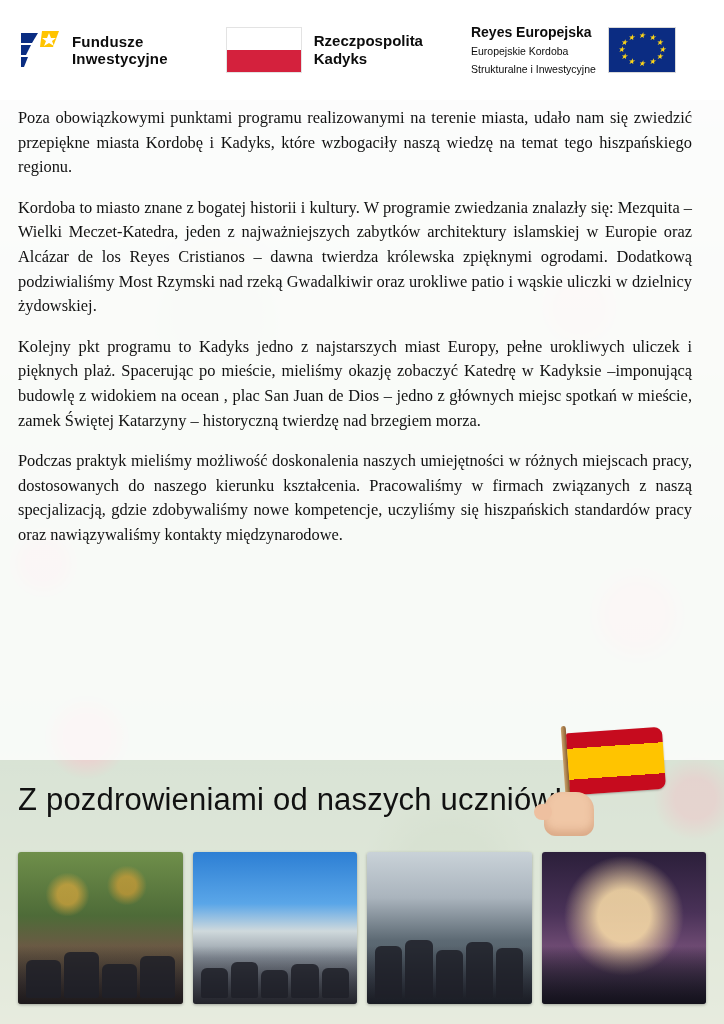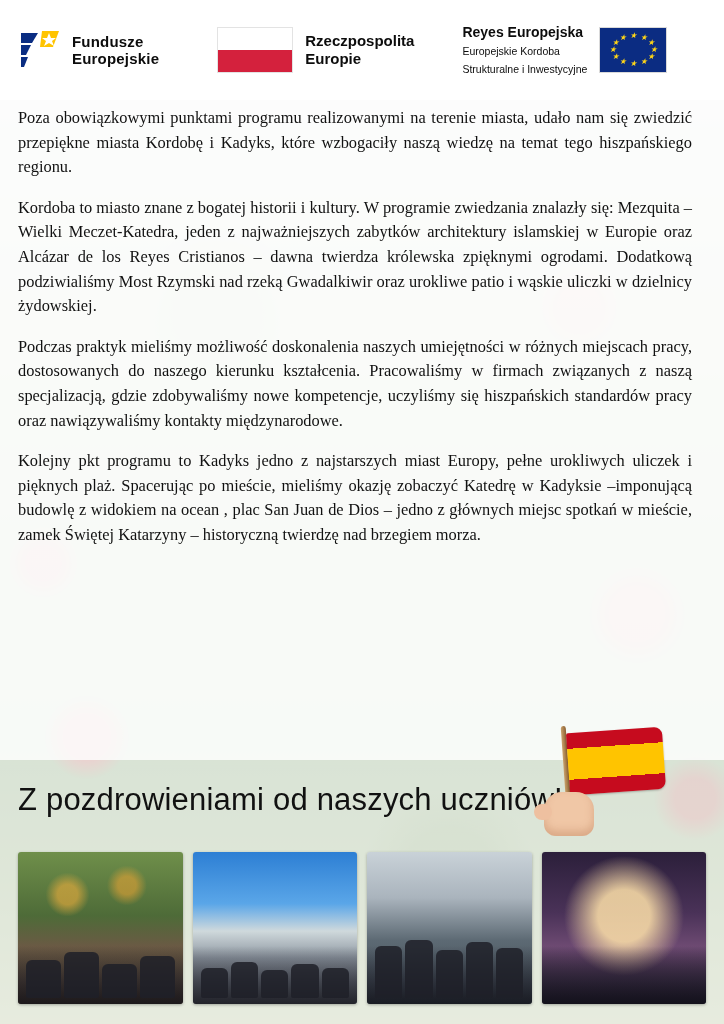--- a/index.html
+++ b/index.html
@@ -264,29 +264,29 @@
           <path d="M3 6 L20 6 L14 16 L3 16 Z" fill="#0a2d82"></path>
           <path d="M3 18 L13 18 L8 28 L3 28 Z" fill="#0a2d82"></path>
           <path d="M3 30 L10 30 L6 40 L3 40 Z" fill="#0a2d82"></path>
           <path d="M24 4 L41 4 L35 20 L22 20 Z" fill="#ffc400"></path>
           <polygon points="31,6 33,11 38,11 34,14 36,19 31,16 26,19 28,14 24,11 29,11" fill="#ffffff"></polygon>
           <path d="M20 24 L38 24 L32 42 L16 42 Z" fill="#e4002b" opacity="0"></path>
         </svg>
       </span>
       <span class="fe-text">
         <span>Fundusze</span><br>
-        <span>Europejskie</span>
+        <span>Inwestycyjne</span>
       </span>
     </div>
 
     <div class="logo-block logo-rp">
       <span class="flag-pl"></span>
       <span class="rp-text">
         <span>Rzeczpospolita</span><br>
-        <span>Europie</span>
+        <span>Kadyks</span>
       </span>
     </div>
 
     <div class="logo-block logo-ue">
       <span class="ue-text">
         <span class="ue-title">Reyes Europejska</span><br>
         <span class="ue-sub">Europejskie Kordoba</span><br>
         <span class="ue-sub">Strukturalne i Inwestycyjne</span>
       </span>
       <span class="flag-eu">
@@ -302,22 +302,22 @@
         <i class="star" style="left:19%;top:50%">★</i>
         <i class="star" style="left:23%;top:34%">★</i>
         <i class="star" style="left:34%;top:22%">★</i>
       </span>
     </div>
   </div>
 
   <div class="content">
     <p class="para">Poza obowiązkowymi punktami programu realizowanymi na terenie miasta, udało nam się zwiedzić przepiękne miasta Kordobę i Kadyks, które wzbogaciły naszą wiedzę na temat tego hiszpańskiego regionu.</p>
     <p class="para">Kordoba to miasto znane z bogatej historii i kultury. W programie zwiedzania znalazły się: Mezquita – Wielki Meczet-Katedra, jeden z najważniejszych zabytków architektury islamskiej w Europie oraz Alcázar de los Reyes Cristianos – dawna twierdza królewska zpięknymi ogrodami. Dodatkową podziwialiśmy Most Rzymski nad rzeką Gwadalkiwir oraz urokliwe patio i wąskie uliczki w dzielnicy żydowskiej.</p>
+    <p class="para">Kolejny pkt programu to Kadyks jedno z najstarszych miast Europy, pełne urokliwych uliczek i pięknych plaż. Spacerując po mieście, mieliśmy okazję zobaczyć Katedrę w Kadyksie –imponującą budowlę z widokiem na ocean , plac San Juan de Dios – jedno z głównych miejsc spotkań w mieście, zamek Świętej Katarzyny – historyczną twierdzę nad brzegiem morza.</p>
     <p class="para">Podczas praktyk mieliśmy możliwość doskonalenia naszych umiejętności w różnych miejscach pracy, dostosowanych do naszego kierunku kształcenia. Pracowaliśmy w firmach związanych z naszą specjalizacją, gdzie zdobywaliśmy nowe kompetencje, uczyliśmy się hiszpańskich standardów pracy oraz nawiązywaliśmy kontakty międzynarodowe.</p>
-    <p class="para">Kolejny pkt programu to Kadyks jedno z najstarszych miast Europy, pełne urokliwych uliczek i pięknych plaż. Spacerując po mieście, mieliśmy okazję zobaczyć Katedrę w Kadyksie –imponującą budowlę z widokiem na ocean , plac San Juan de Dios – jedno z głównych miejsc spotkań w mieście, zamek Świętej Katarzyny – historyczną twierdzę nad brzegiem morza.</p>
   </div>
 
   <div class="greeting">Z pozdrowieniami od naszych uczniów!</div>
 
   <div class="flag-holder">
     <span class="es-pole"></span>
     <span class="es-flag"></span>
     <span class="hand"></span>
   </div>
 

